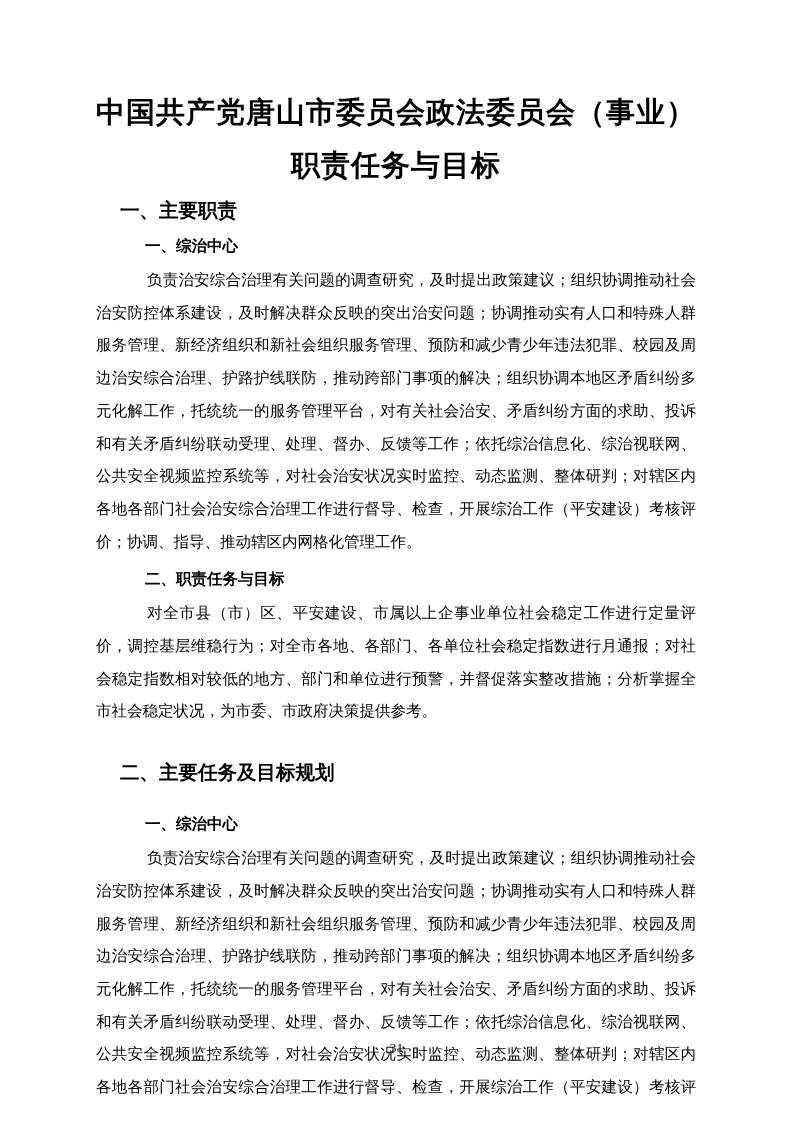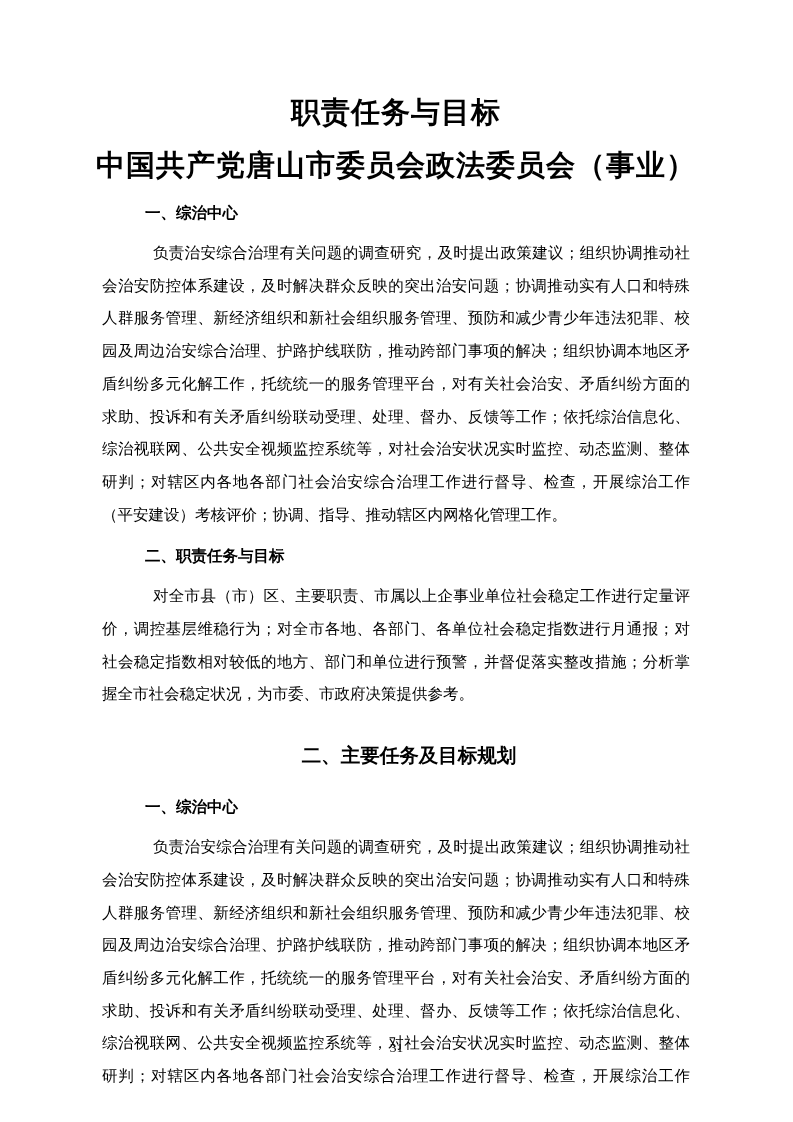--- a/index.html
+++ b/index.html
@@ -34,33 +34,32 @@
     font-family: "Liberation Sans", "DejaVu Sans", sans-serif;
   }
   .h-minor {
     margin: 4px 0 0 0;
     font-size: 15.5px;
     font-weight: bold;
     line-height: 33px;
     text-indent: 51px;
   }
   .body-para {
-    margin: 8px;
+    margin: 2px;
     font-size: 15.5px;
     line-height: 32.7px;
     text-indent: 51px;
     text-align: justify;
     text-justify: inter-ideograph;
   }
   .section-2 {
     margin-top: 0;
   }
   .section-2 .h-major {
     margin-top: 30px;
-    text-align: center;
   }
   .section-2 .h-minor {
     margin-top: 20px;
   }
   .section-2 .body-para {
     max-height: 263px;
     overflow: hidden;
   }
   .page-number {
     position: absolute;
@@ -72,31 +71,32 @@
     line-height: 18px;
     font-family: "Liberation Serif", "DejaVu Serif", serif;
   }
 </style>
 </head>
 <body>
 
 <div class="page">
 
   <div class="doc-title">
+    <div>中国共产党唐山市委员会政法委员会（事业）</div>
     <div>职责任务与目标</div>
-    <div>中国共产党唐山市委员会政法委员会（事业）</div>
   </div>
 
   <div class="section section-1">
+    <h2 class="h-major">一、主要职责</h2>
 
     <h3 class="h-minor">一、综治中心</h3>
     <p class="body-para">负责治安综合治理有关问题的调查研究，及时提出政策建议；组织协调推动社会治安防控体系建设，及时解决群众反映的突出治安问题；协调推动实有人口和特殊人群服务管理、新经济组织和新社会组织服务管理、预防和减少青少年违法犯罪、校园及周边治安综合治理、护路护线联防，推动跨部门事项的解决；组织协调本地区矛盾纠纷多元化解工作，托统统一的服务管理平台，对有关社会治安、矛盾纠纷方面的求助、投诉和有关矛盾纠纷联动受理、处理、督办、反馈等工作；依托综治信息化、综治视联网、公共安全视频监控系统等，对社会治安状况实时监控、动态监测、整体研判；对辖区内各地各部门社会治安综合治理工作进行督导、检查，开展综治工作（平安建设）考核评价；协调、指导、推动辖区内网格化管理工作。</p>
 
     <h3 class="h-minor">二、职责任务与目标</h3>
-    <p class="body-para">对全市县（市）区、主要职责、市属以上企事业单位社会稳定工作进行定量评价，调控基层维稳行为；对全市各地、各部门、各单位社会稳定指数进行月通报；对社会稳定指数相对较低的地方、部门和单位进行预警，并督促落实整改措施；分析掌握全市社会稳定状况，为市委、市政府决策提供参考。</p>
+    <p class="body-para">对全市县（市）区、平安建设、市属以上企事业单位社会稳定工作进行定量评价，调控基层维稳行为；对全市各地、各部门、各单位社会稳定指数进行月通报；对社会稳定指数相对较低的地方、部门和单位进行预警，并督促落实整改措施；分析掌握全市社会稳定状况，为市委、市政府决策提供参考。</p>
   </div>
 
   <div class="section section-2">
     <h2 class="h-major">二、主要任务及目标规划</h2>
 
     <h3 class="h-minor">一、综治中心</h3>
     <p class="body-para">负责治安综合治理有关问题的调查研究，及时提出政策建议；组织协调推动社会治安防控体系建设，及时解决群众反映的突出治安问题；协调推动实有人口和特殊人群服务管理、新经济组织和新社会组织服务管理、预防和减少青少年违法犯罪、校园及周边治安综合治理、护路护线联防，推动跨部门事项的解决；组织协调本地区矛盾纠纷多元化解工作，托统统一的服务管理平台，对有关社会治安、矛盾纠纷方面的求助、投诉和有关矛盾纠纷联动受理、处理、督办、反馈等工作；依托综治信息化、综治视联网、公共安全视频监控系统等，对社会治安状况实时监控、动态监测、整体研判；对辖区内各地各部门社会治安综合治理工作进行督导、检查，开展综治工作（平安建设）考核评价；协调、指导、推动辖区内网格化管理</p>
   </div>
 
   <div class="page-number">31</div>

